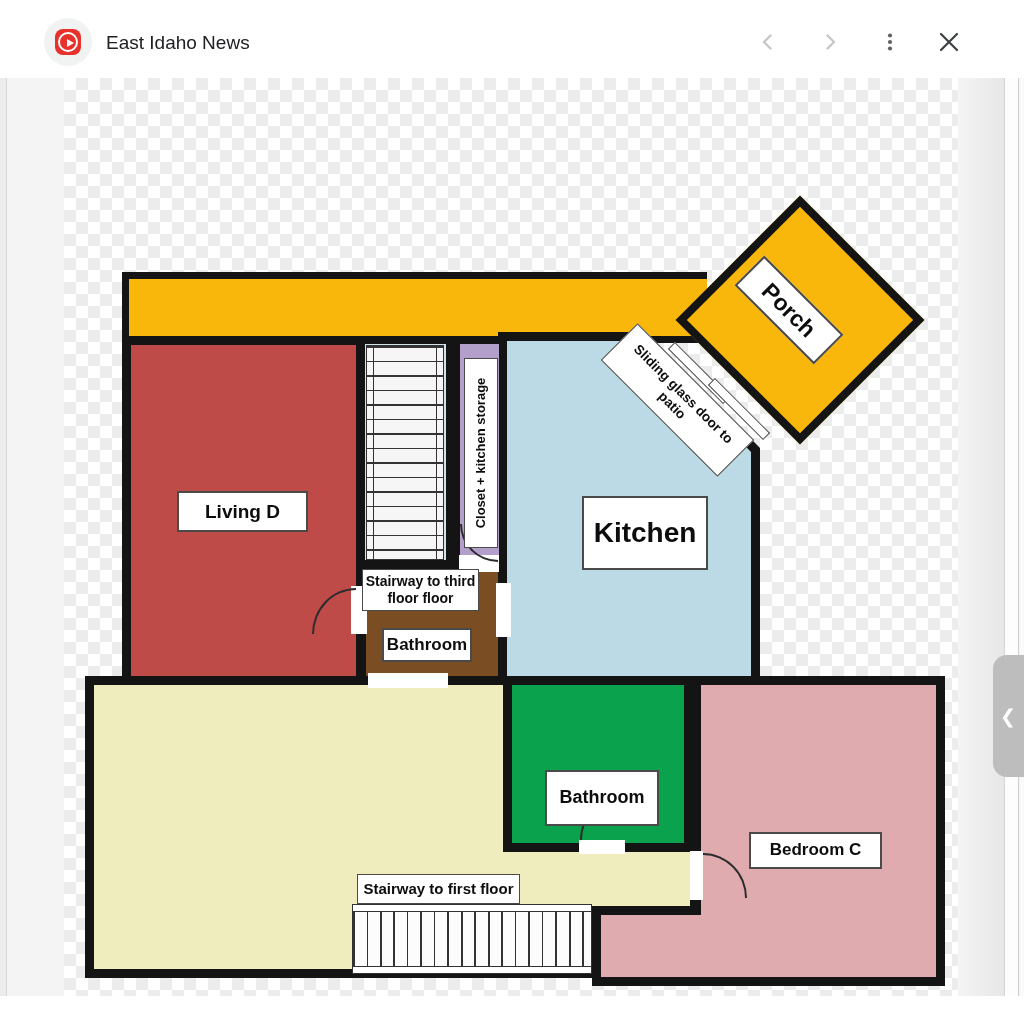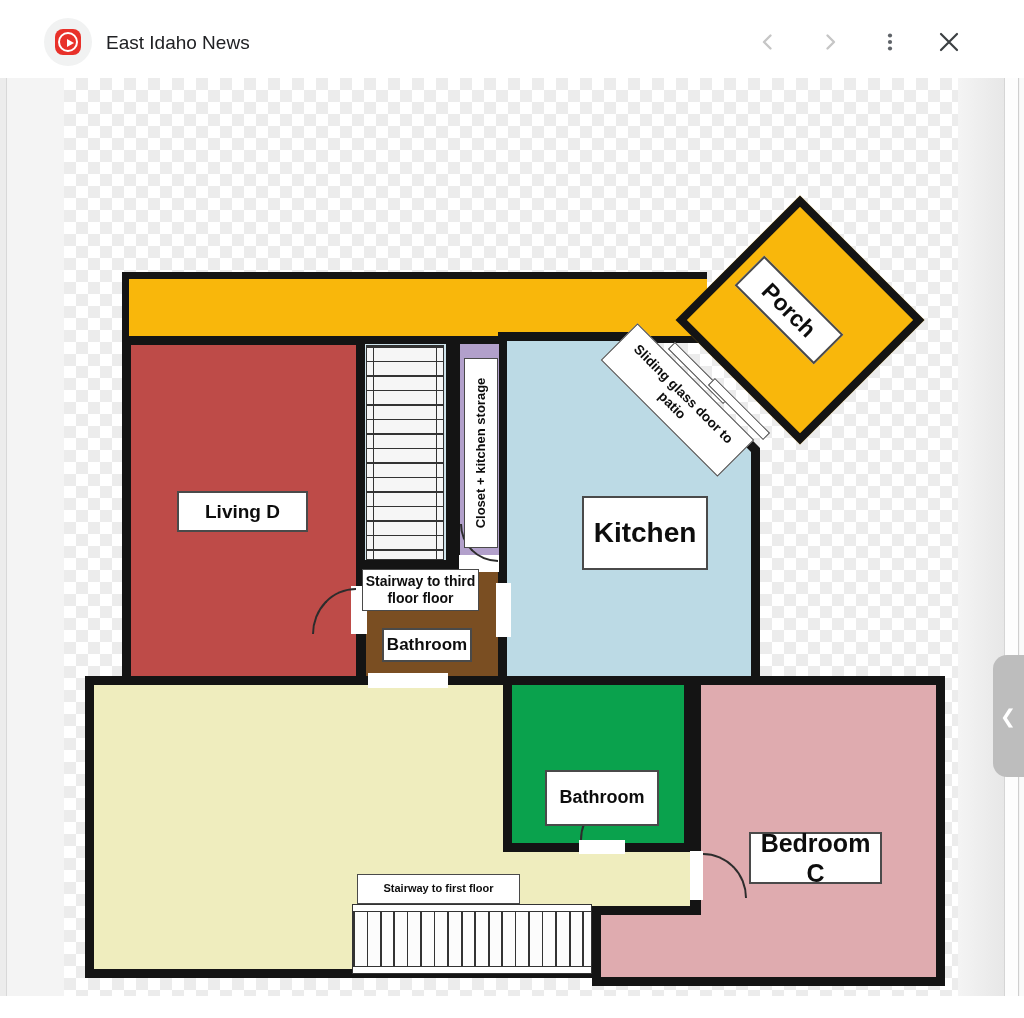--- a/index.html
+++ b/index.html
@@ -69,22 +69,22 @@
     background-image:repeating-linear-gradient(90deg,#333 0px,#333 1.5px,#FCFCFC 1.5px,#FCFCFC 13.5px); }
   
   .lbl-bedroom-d { left:177px; top:491px; width:131px; height:41px; font-size:19px; }
   .lbl-closet { left:386px; top:436px; width:190px; height:34px; font-size:13px; transform:rotate(-90deg); border-width:1.5px; }
   .lbl-kitchen { left:582px; top:496px; width:126px; height:74px; font-size:28px; }
   .lbl-sliding { left:595px; top:374px; width:165px; height:52px; font-size:13.5px; transform:rotate(45deg); border-width:1.5px; padding:2px 10px; }
   .lbl-stair3 { left:362px; top:569px; width:117px; height:42px; font-size:14px; border-width:1.5px; }
   .lbl-hallway { left:382px; top:628px; width:90px; height:34px; font-size:17px; }
   .lbl-living { left:189px; top:784px; width:177px; height:57px; font-size:27px; }
   .lbl-bathroom { left:545px; top:770px; width:114px; height:56px; font-size:18px; }
-  .lbl-bedroom-c { left:749px; top:832px; width:133px; height:52px; font-size:25px; }
-  .lbl-stair1 { left:357px; top:874px; width:163px; height:30px; font-size:11px; border-width:1.5px; }
+  .lbl-bedroom-c { left:749px; top:832px; width:133px; height:37px; font-size:17px; }
+  .lbl-stair1 { left:357px; top:874px; width:163px; height:30px; font-size:15px; border-width:1.5px; }
   
   .gap-d-hall { left:351px; top:586px; width:16px; height:48px; }
   .gap-hall-kitchen { left:496px; top:583px; width:15px; height:54px; }
   .gap-hall-living { left:368px; top:673px; width:80px; height:15px; }
   .gap-closet { left:459px; top:555px; width:40px; height:17px; }
   .gap-bathroom { left:579px; top:840px; width:46px; height:14px; }
   .gap-bedroom-c { left:690px; top:851px; width:13px; height:49px; }
   
   .arc-bedroom-d { left:312px; top:588px; width:44px; height:46px; border-top:2px solid #2c2c2c; border-left:2px solid #2c2c2c; border-top-left-radius:100%; }
   .arc-closet { left:460px; top:524px; width:38px; height:38px; border-left:2px solid #2c2c2c; border-bottom:2px solid #2c2c2c; border-bottom-left-radius:100%; }

